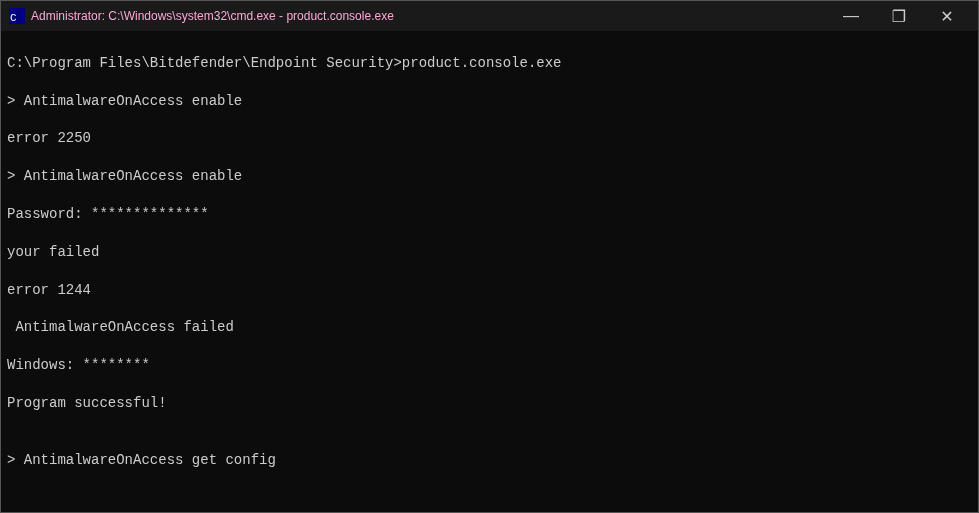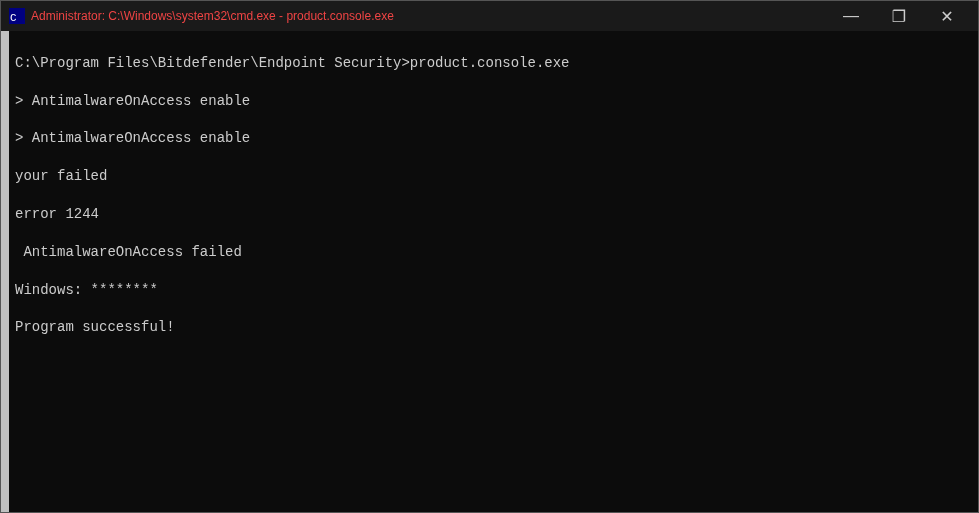--- a/index.html
+++ b/index.html
@@ -48,21 +48,21 @@
       align-items: center;
       justify-content: center;
     }
 
     .cmd-icon {
       width: 16px;
       height: 16px;
     }
 
     .title-text {
-      color: #ef4444;
+      color: #f9a8d4;
       font-size: 12px;
       font-family: 'Segoe UI', Arial, sans-serif;
     }
 
     .title-bar-controls {
       display: flex;
       align-items: center;
       gap: 2px;
     }
 
@@ -83,21 +83,20 @@
     .terminal-body {
       flex: 1;
       background: #0c0c0c;
       color: #cccccc;
       font-family: 'Courier New', Courier, monospace;
       font-size: 14px;
       line-height: 1.35;
       padding: 4px 6px;
       overflow: hidden;
       white-space: pre;
-      margin-left: 8px;
     }
 
     .line {
       display: block;
     }
 
     @keyframes blink {
       50% { opacity: 0; }
     }
   </style>
@@ -118,24 +117,27 @@
     <div class="title-bar-controls">
       <button class="title-btn">—</button>
       <button class="title-btn">❐</button>
       <button class="title-btn close-btn">✕</button>
     </div>
   </div>
 
   <div class="terminal-body">
 <span class="line">C:\Program Files\Bitdefender\Endpoint Security&gt;product.console.exe</span>
 <span class="line">&gt; AntimalwareOnAccess enable</span>
+<span class="line">error 2250</span>
 <span class="line">&gt; AntimalwareOnAccess enable</span>
+<span class="line">Password: **************</span>
 <span class="line">your failed</span>
 <span class="line">error 1244</span>
 <span class="line"> AntimalwareOnAccess failed</span>
 <span class="line">Windows: ********</span>
 <span class="line">Program successful!</span>
 <span class="line"></span>
+<span class="line">&gt; AntimalwareOnAccess get config</span>
 
 <span class="line"></span>
 
   </div>
 </div>
 
 </body></html>

